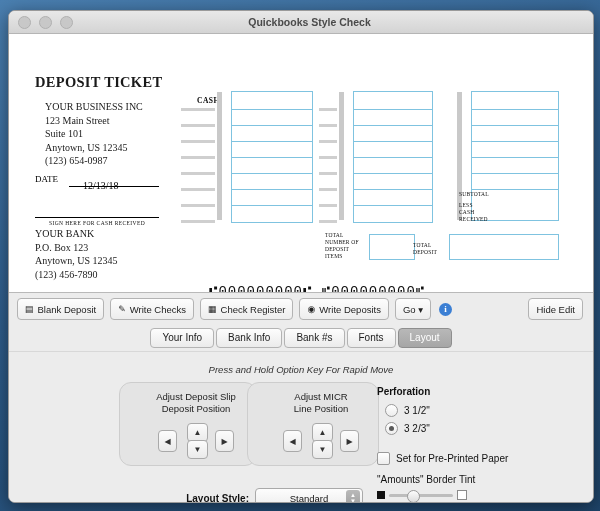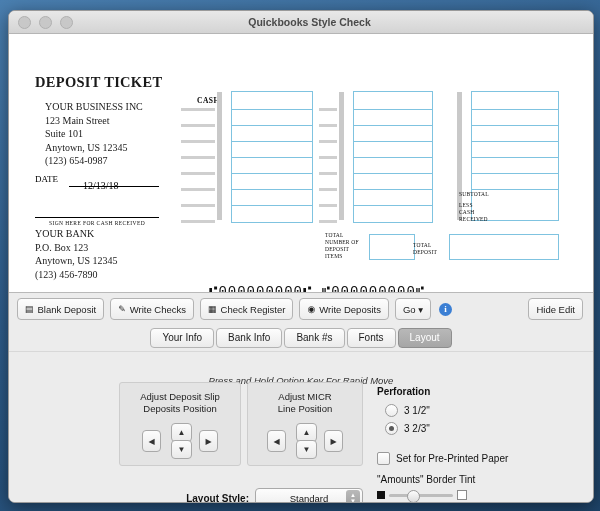--- a/index.html
+++ b/index.html
@@ -251,28 +251,29 @@
   .panel {
     flex: 1;
     background: #ececec;
     position: relative;
     border-top: 1px solid #d8d8d8;
   }
   .hint {
     text-align: center;
     font-size: 9.5px;
     color: #333;
-    margin-top: 23px;
+    margin-top: 12px;
     font-style: italic;
   }
   .groupbox {
     position: absolute;
     border: 1px solid #cdcdcd;
     background: #e4e4e4;
-    border-radius: 3px;
+    border-radius: 12px;
+    padding-left: 16px;
   }
   .gb-title {
     text-align: center;
     font-size: 9.5px;
     color: #222;
     line-height: 12px;
     padding-top: 8px;
     font-weight: normal;
   }
   .arrowpad {
@@ -540,21 +541,21 @@
       <div class="tab">Fonts</div>
       <div class="tab active">Layout</div>
     </div>
 
     <div class="panel">
       <div class="hint">Press and Hold Option Key For Rapid Move</div>
 
       <div class="groupbox" style="left:110px; top:30px; width:120px; height:82px;">
         <div class="gb-title">
           <div>Adjust Deposit Slip</div>
-          <div>Deposits Position</div>
+          <div>Deposit Position</div>
         </div>
         <div class="arrowpad">
           <div class="abtn left">◀</div>
           <div class="abtn up">▲</div>
           <div class="abtn down">▼</div>
           <div class="abtn right">▶</div>
         </div>
       </div>
 
       <div class="groupbox" style="left:238px; top:30px; width:114px; height:82px;">

